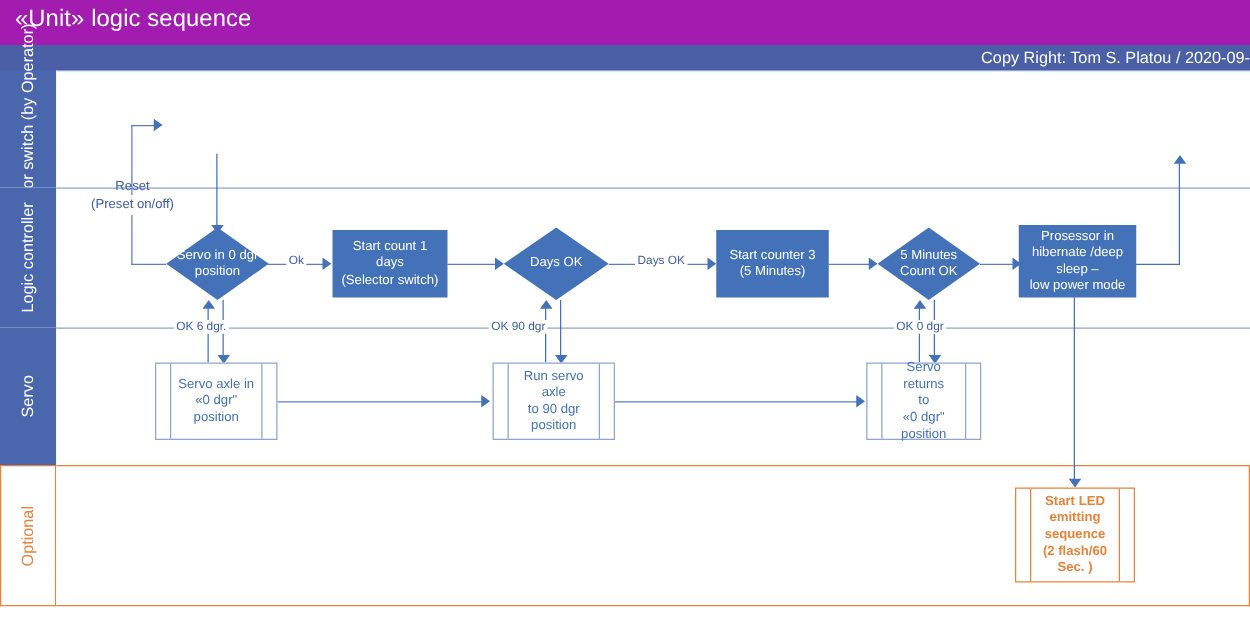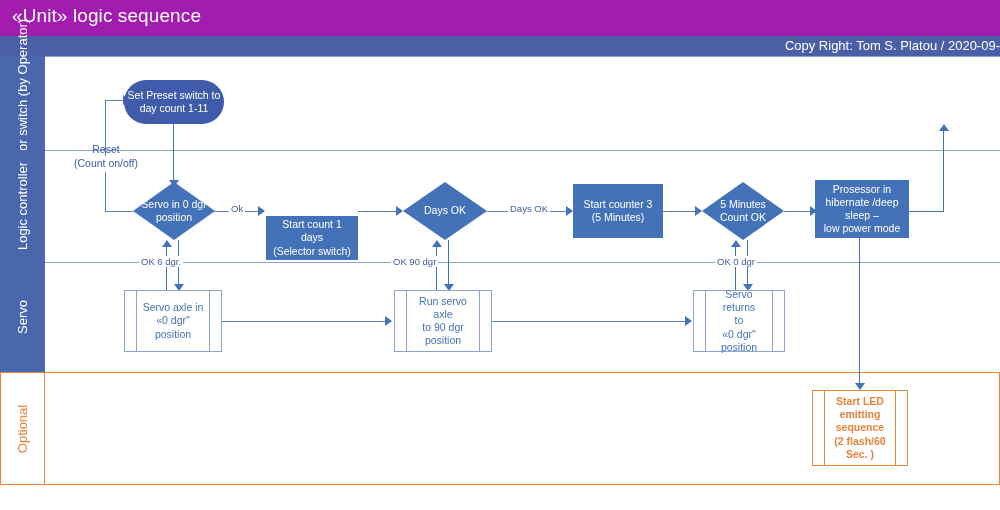--- a/index.html
+++ b/index.html
@@ -175,28 +175,24 @@
   <div class="ln v" style="left:105px;top:100px;height:56px;"></div>
   <div class="ln h" style="left:105px;top:100px;width:20px;"></div>
   <div class="arrow right" style="left:123px;top:95px;"></div>
 
   <div class="ln v" style="left:105px;top:172px;height:40px;"></div>
   <div class="ln h" style="left:105px;top:211px;width:28px;"></div>
 
   <div class="ln v thick" style="left:173px;top:123px;height:60px;"></div>
   <div class="arrow down" style="left:169px;top:180px;"></div>
 
-  <div class="node rounded" style="left:124px;top:80px;width:100px;height:44px;">
-    <span>Set Preset switch to
-day  count 1-11</span>
-  </div>
 
 
   <div class="note" style="left:58px;top:143px;width:96px;">Reset
-(Count on/off)</div>
+(Preset on/off)</div>
 
   <div class="ln h" style="left:214px;top:211px;width:50px;"></div>
   <div class="edge-label" style="left:229px;top:203px;">Ok</div>
   <div class="arrow right" style="left:258px;top:206px;"></div>
 
   <div class="ln h" style="left:358px;top:211px;width:42px;"></div>
   <div class="arrow right" style="left:396px;top:206px;"></div>
 
   <div class="ln h" style="left:487px;top:211px;width:85px;"></div>
   <div class="edge-label" style="left:508px;top:203px;">Days OK</div>
@@ -214,21 +210,21 @@
 
   <div class="ln v thick" style="left:859px;top:238px;height:148px;"></div>
   <div class="arrow down" style="left:855px;top:383px;"></div>
 
   <div class="node diamond-wrap" style="left:133px;top:182px;width:82px;height:58px;">
     <div class="diamond-shape"></div>
     <div class="diamond-label">Servo in  0 dgr
 position</div>
   </div>
 
-  <div class="node rect" style="left:266px;top:184px;width:92px;height:44px;margin-top:32px;">
+  <div class="node rect" style="left:266px;top:184px;width:92px;height:54px;">
     <span>Start count 1
 days
 (Selector switch)</span>
   </div>
 
   <div class="node diamond-wrap" style="left:403px;top:182px;width:84px;height:58px;">
     <div class="diamond-shape"></div>
     <div class="diamond-label">Days OK</div>
   </div>
 

